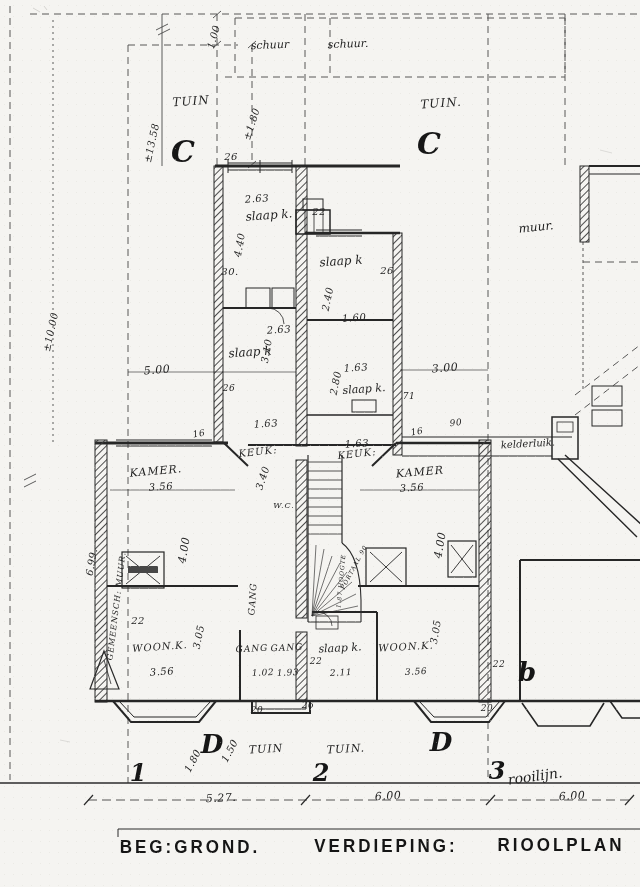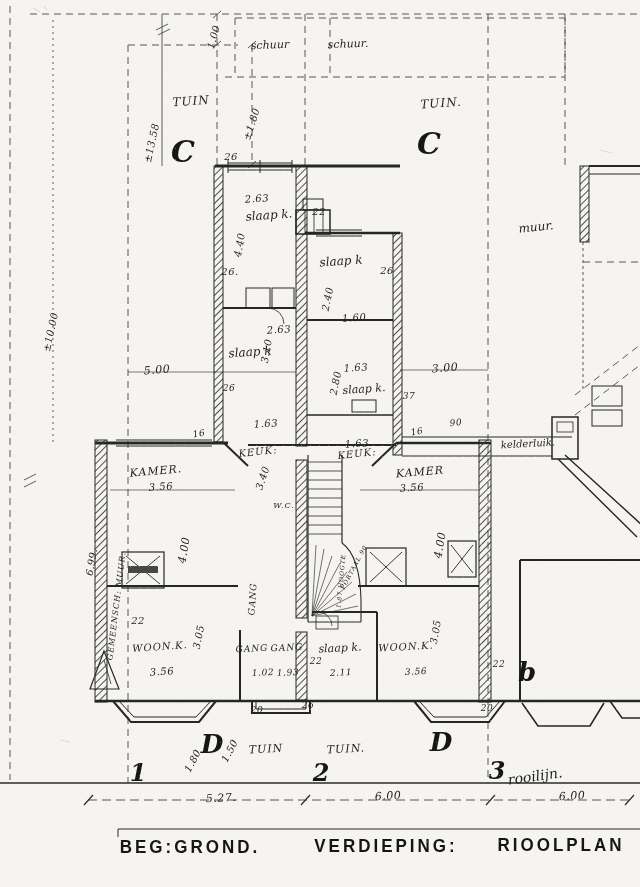--- a/index.html
+++ b/index.html
@@ -175,39 +175,39 @@
       <div class="lbl dim" style="left: 252px; top: 124px; font-size: 10px; transform: translate(-50%, -50%) rotate(-72deg);">±1.80</div>
       <div class="lbl dim" style="left: 152px; top: 143px; font-size: 10px; transform: translate(-50%, -50%) rotate(-78deg);">±13.58</div>
       <div class="lbl dim" style="left: 51px; top: 332px; font-size: 10px; transform: translate(-50%, -50%) rotate(-78deg);">±10.00</div>
       <div class="lbl dim" style="left: 231px; top: 157px; font-size: 10px; transform: translate(-50%, -50%) rotate(0deg);">26</div>
       <div class="lbl hw" style="left: 536px; top: 227px; font-size: 12px; transform: translate(-50%, -50%) rotate(-6deg);">muur.</div>
       <div class="lbl dim" style="left: 257px; top: 199px; font-size: 10px; transform: translate(-50%, -50%) rotate(-4deg);">2.63</div>
       <div class="lbl hw" style="left: 269px; top: 215px; font-size: 12px; transform: translate(-50%, -50%) rotate(-4deg);">slaap k.</div>
       <div class="lbl dim" style="left: 319px; top: 212px; font-size: 10px; transform: translate(-50%, -50%) rotate(0deg);">22</div>
       <div class="lbl dim" style="left: 240px; top: 245px; font-size: 10px; transform: translate(-50%, -50%) rotate(-80deg);">4.40</div>
       <div class="lbl hw" style="left: 341px; top: 261px; font-size: 12px; transform: translate(-50%, -50%) rotate(-4deg);">slaap k</div>
-      <div class="lbl dim" style="left: 230px; top: 272px; font-size: 10px; transform: translate(-50%, -50%) rotate(0deg);">26.</div>
+      <div class="lbl dim" style="left: 230px; top: 272px; font-size: 10px; transform: translate(-50%, -50%) rotate(0deg);">30.</div>
       <div class="lbl dim" style="left: 387px; top: 271px; font-size: 10px; transform: translate(-50%, -50%) rotate(0deg);">26</div>
       <div class="lbl dim" style="left: 356px; top: 318px; font-size: 10px; transform: translate(-50%, -50%) rotate(-4deg);">1.60.</div>
       <div class="lbl dim" style="left: 328px; top: 299px; font-size: 10px; transform: translate(-50%, -50%) rotate(-78deg);">2.40</div>
       <div class="lbl dim" style="left: 279px; top: 330px; font-size: 10px; transform: translate(-50%, -50%) rotate(-4deg);">2.63</div>
       <div class="lbl hw" style="left: 250px; top: 352px; font-size: 12px; transform: translate(-50%, -50%) rotate(-4deg);">slaap k</div>
       <div class="lbl dim" style="left: 267px; top: 351px; font-size: 10px; transform: translate(-50%, -50%) rotate(-80deg);">3.10</div>
       <div class="lbl dim" style="left: 356px; top: 368px; font-size: 10px; transform: translate(-50%, -50%) rotate(-4deg);">1.63</div>
       <div class="lbl dim" style="left: 336px; top: 383px; font-size: 10px; transform: translate(-50%, -50%) rotate(-78deg);">2.80</div>
       <div class="lbl hw" style="left: 364px; top: 389px; font-size: 11px; transform: translate(-50%, -50%) rotate(-4deg);">slaap k.</div>
       <div class="lbl dim" style="left: 157px; top: 370px; font-size: 11px; transform: translate(-50%, -50%) rotate(-4deg);">5.00</div>
       <div class="lbl dim" style="left: 445px; top: 368px; font-size: 11px; transform: translate(-50%, -50%) rotate(-4deg);">3.00</div>
       <div class="lbl dim" style="left: 229px; top: 388px; font-size: 9px; transform: translate(-50%, -50%) rotate(0deg);">26</div>
       <div class="lbl dim" style="left: 266px; top: 424px; font-size: 10px; transform: translate(-50%, -50%) rotate(-4deg);">1.63</div>
       <div class="lbl dim" style="left: 357px; top: 444px; font-size: 10px; transform: translate(-50%, -50%) rotate(-4deg);">1.63</div>
       <div class="lbl dim" style="left: 199px; top: 434px; font-size: 9px; transform: translate(-50%, -50%) rotate(-10deg);">16</div>
       <div class="lbl dim" style="left: 417px; top: 432px; font-size: 9px; transform: translate(-50%, -50%) rotate(-10deg);">16</div>
       <div class="lbl dim" style="left: 456px; top: 423px; font-size: 9px; transform: translate(-50%, -50%) rotate(-6deg);">90</div>
-      <div class="lbl dim" style="left: 409px; top: 396px; font-size: 9px; transform: translate(-50%, -50%) rotate(0deg);">37</div>
+      <div class="lbl dim" style="left: 409px; top: 396px; font-size: 9px; transform: translate(-50%, -50%) rotate(0deg);">71</div>
       <div class="lbl hw" style="left: 528px; top: 444px; font-size: 10px; transform: translate(-50%, -50%) rotate(-3deg);">kelderluik.</div>
       <div class="lbl hwc" style="left: 258px; top: 452px; font-size: 10px; transform: translate(-50%, -50%) rotate(-6deg);">KEUK:</div>
       <div class="lbl dim" style="left: 263px; top: 478px; font-size: 10px; transform: translate(-50%, -50%) rotate(-72deg);">3.40</div>
       <div class="lbl hwc" style="left: 357px; top: 454px; font-size: 10px; transform: translate(-50%, -50%) rotate(-6deg);">KEUK:</div>
       <div class="lbl hwc" style="left: 284px; top: 506px; font-size: 8px; transform: translate(-50%, -50%) rotate(0deg);">W.C.</div>
       <div class="lbl hwc" style="left: 156px; top: 471px; font-size: 11px; transform: translate(-50%, -50%) rotate(-5deg);">KAMER.</div>
       <div class="lbl dim" style="left: 161px; top: 487px; font-size: 10px; transform: translate(-50%, -50%) rotate(-4deg);">3.56</div>
       <div class="lbl dim" style="left: 184px; top: 550px; font-size: 11px; transform: translate(-50%, -50%) rotate(-80deg);">4.00</div>
       <div class="lbl hwc" style="left: 420px; top: 472px; font-size: 11px; transform: translate(-50%, -50%) rotate(-5deg);">KAMER</div>
       <div class="lbl dim" style="left: 412px; top: 488px; font-size: 10px; transform: translate(-50%, -50%) rotate(-4deg);">3.56</div>

